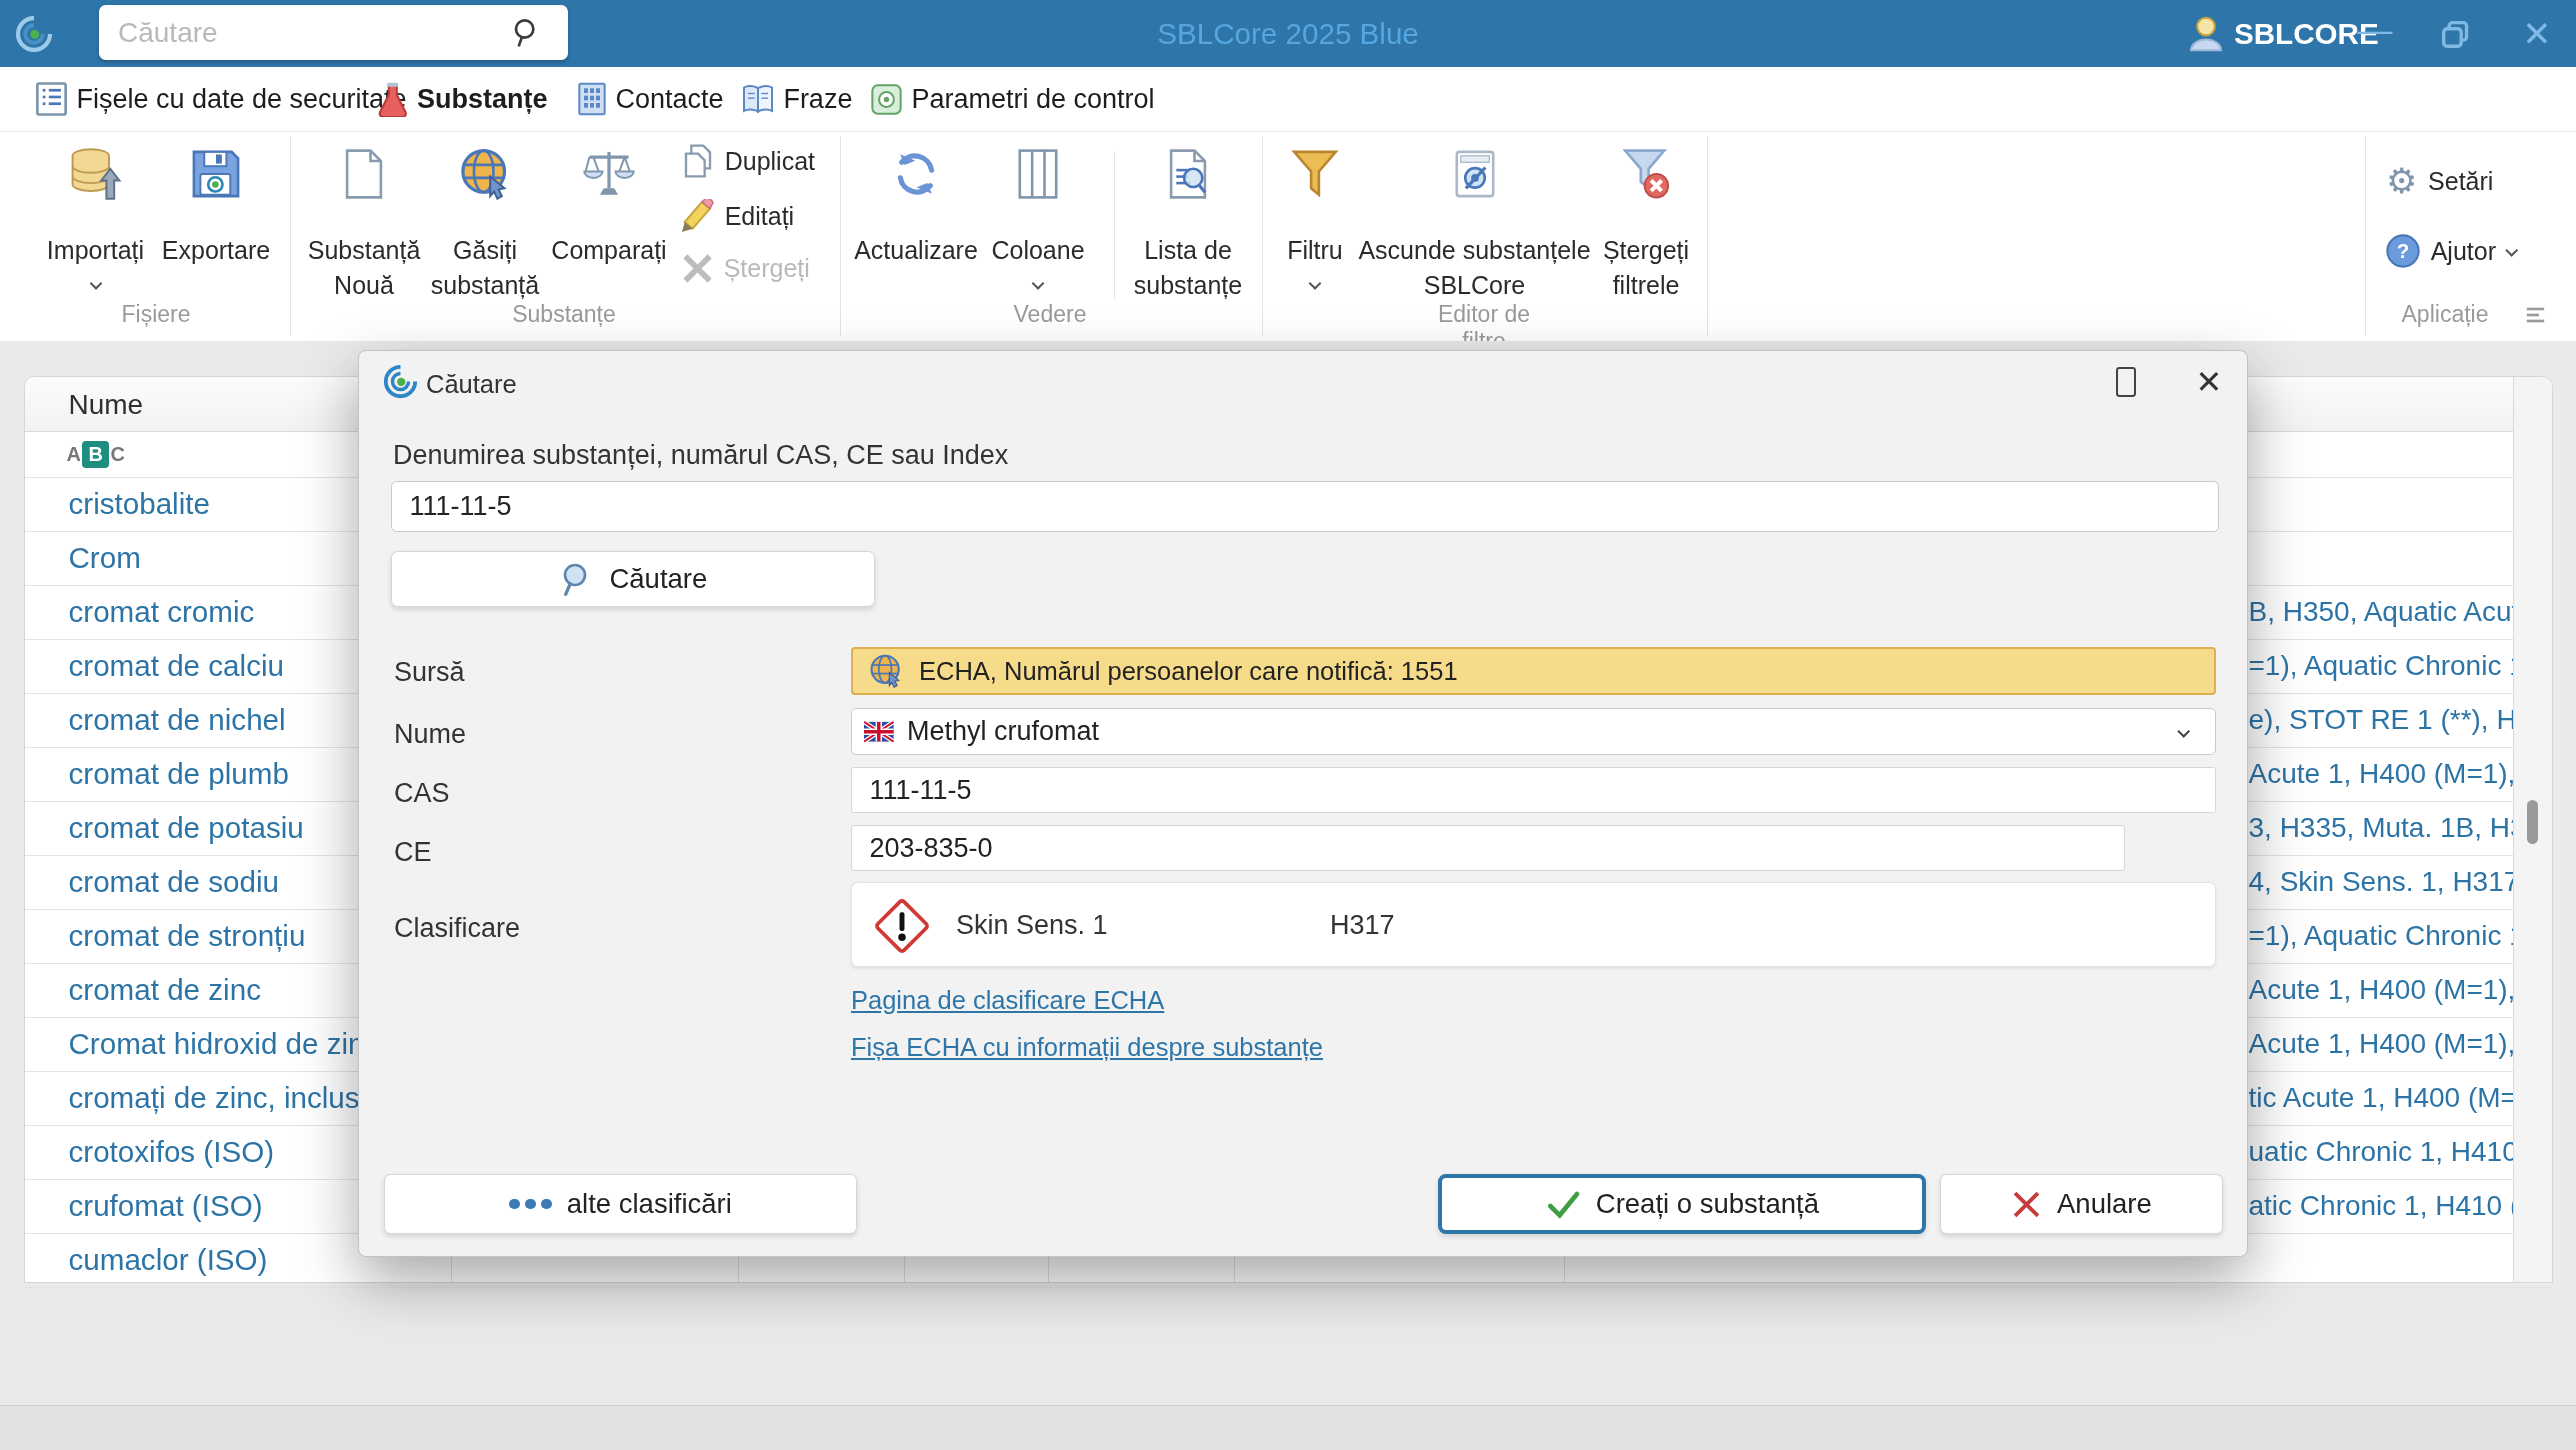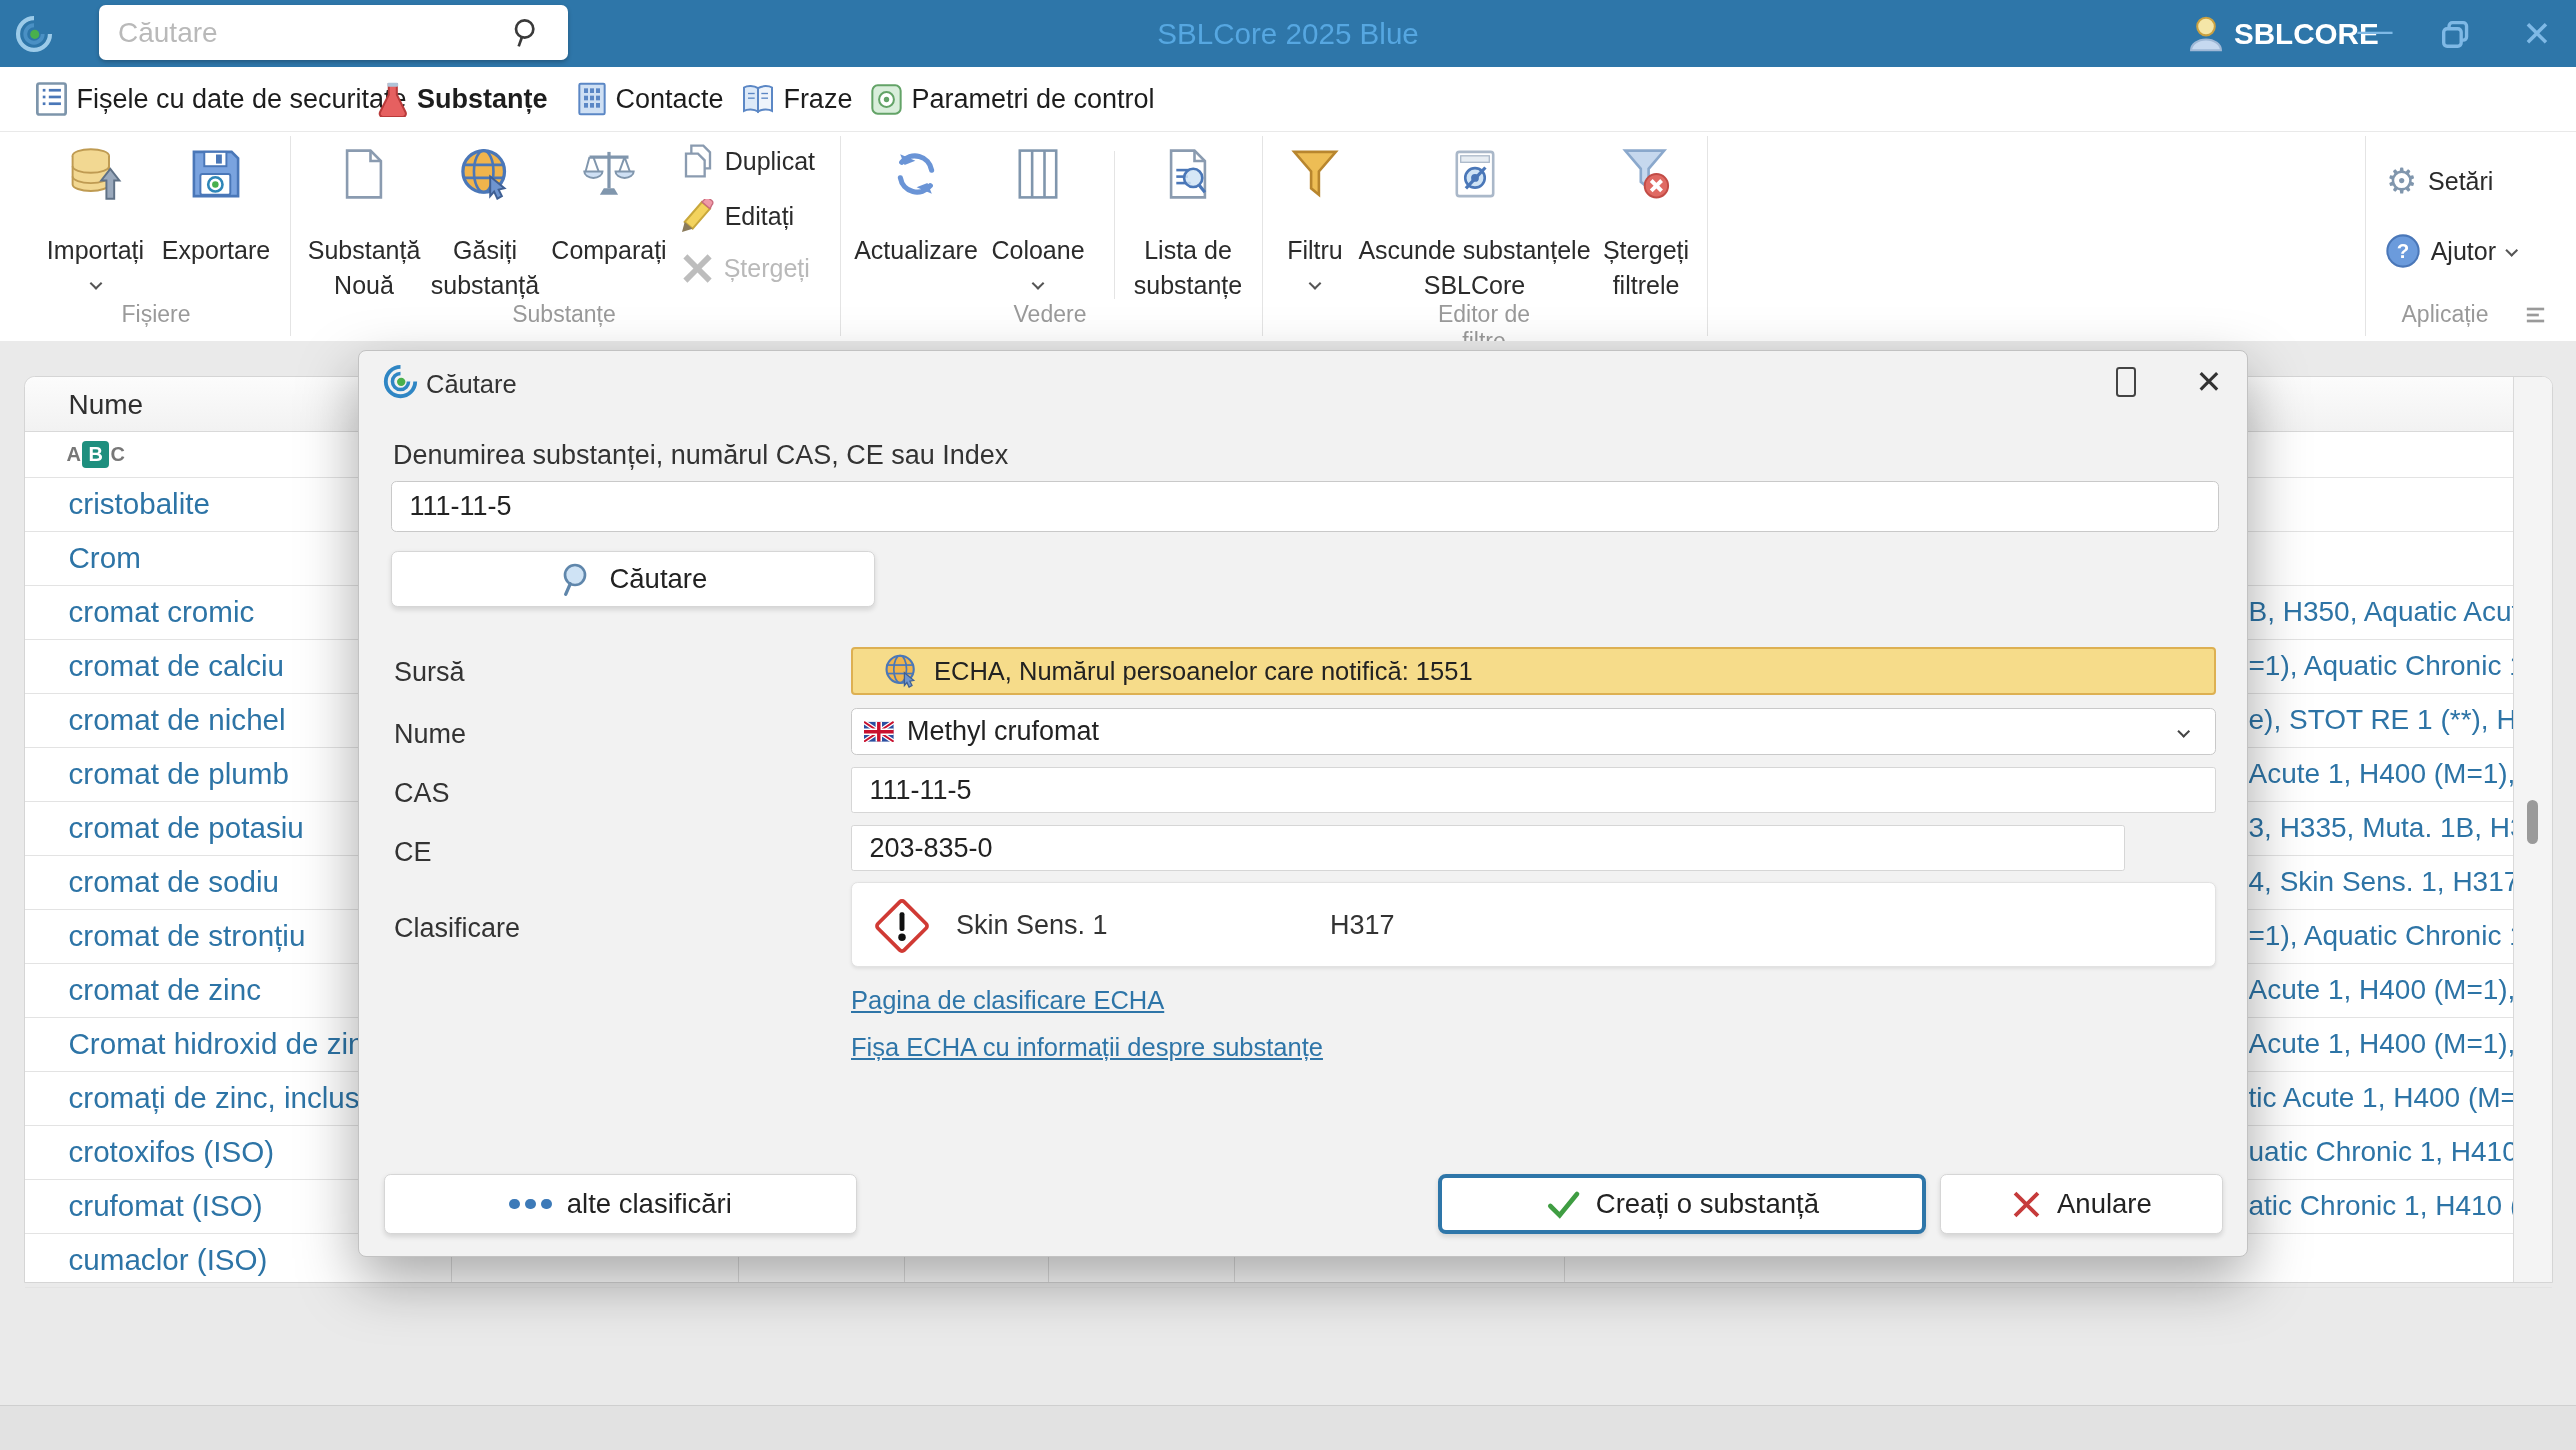--- a/index.html
+++ b/index.html
@@ -82,21 +82,21 @@
                line-height:40px; font-size:32px; color:#333; }
   .dlg-label { position:absolute; font-size:27px; color:#333; }
   .dlg-input { position:absolute; background:#fff; border:1.3px solid #c9c9c9; border-radius:5.4px;
                font-size:27px; color:#222; font-family:"Liberation Sans",sans-serif; padding-left:17.5px; }
   .searchbtn { position:absolute; left:32px; top:200px; width:484px; height:56px; background:#fff;
                border:0.7px solid #d6d6d6; border-radius:6.7px; box-shadow:0 2.7px 5.4px rgba(0,0,0,.12);
                display:flex; align-items:center; justify-content:center; gap:14.8px;
                font-size:27.5px; color:#222; }
   .srcbar { position:absolute; left:492px; top:296px; width:1365px; height:48px; background:#f6dc8a;
             border:2px solid #ddb052; border-radius:4px; display:flex; align-items:center; gap:16px;
-            padding-left:31px; font-size:25.5px; color:#222; }
+            padding-left:16px; font-size:25.5px; color:#222; }
   .namesel { position:absolute; left:492px; top:357px; width:1365px; height:47px; background:#fff;
              border:1.3px solid #c9c9c9; border-radius:5.4px; display:flex; align-items:center; gap:13.4px;
              padding-left:12px; font-size:27px; color:#222; }
   .namesel .chev { position:absolute; right:27px; border-color:#444; }
   .clspanel { position:absolute; left:492px; top:531px; width:1365px; height:85px; background:#fff;
               border:0.7px solid #e2e2e2; border-radius:6.7px; box-shadow:0 1.3px 3.4px rgba(0,0,0,.08); }
   .clspanel .hz { position:absolute; top:0; line-height:85px; font-size:27px; color:#333; }
   .dlg-link { position:absolute; font-size:25.5px; color:#2e75a8; text-decoration:underline; }
   .dlg-btn { position:absolute; top:823px; height:60px; background:#fff; border:0.7px solid #d6d6d6;
              border-radius:6.7px; box-shadow:0 2.7px 5.4px rgba(0,0,0,.12); display:flex; align-items:center;

